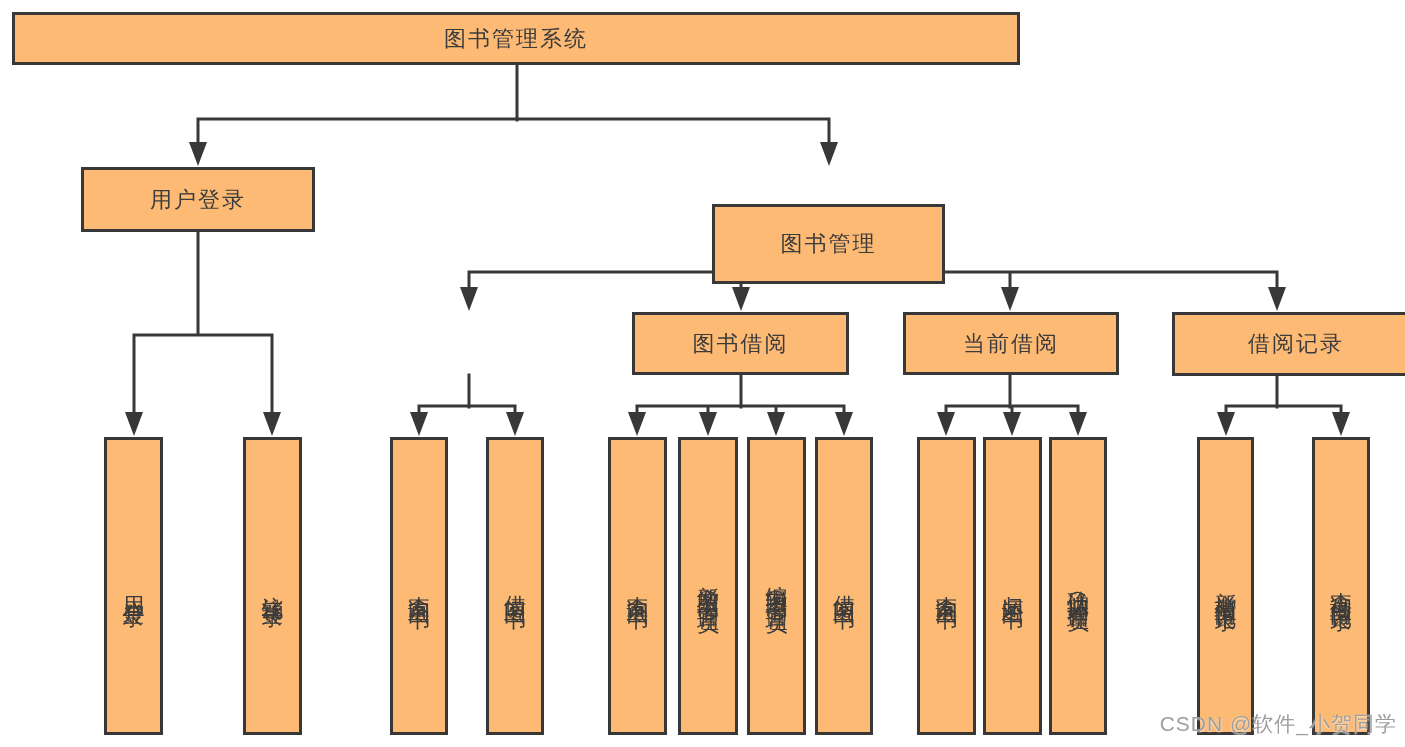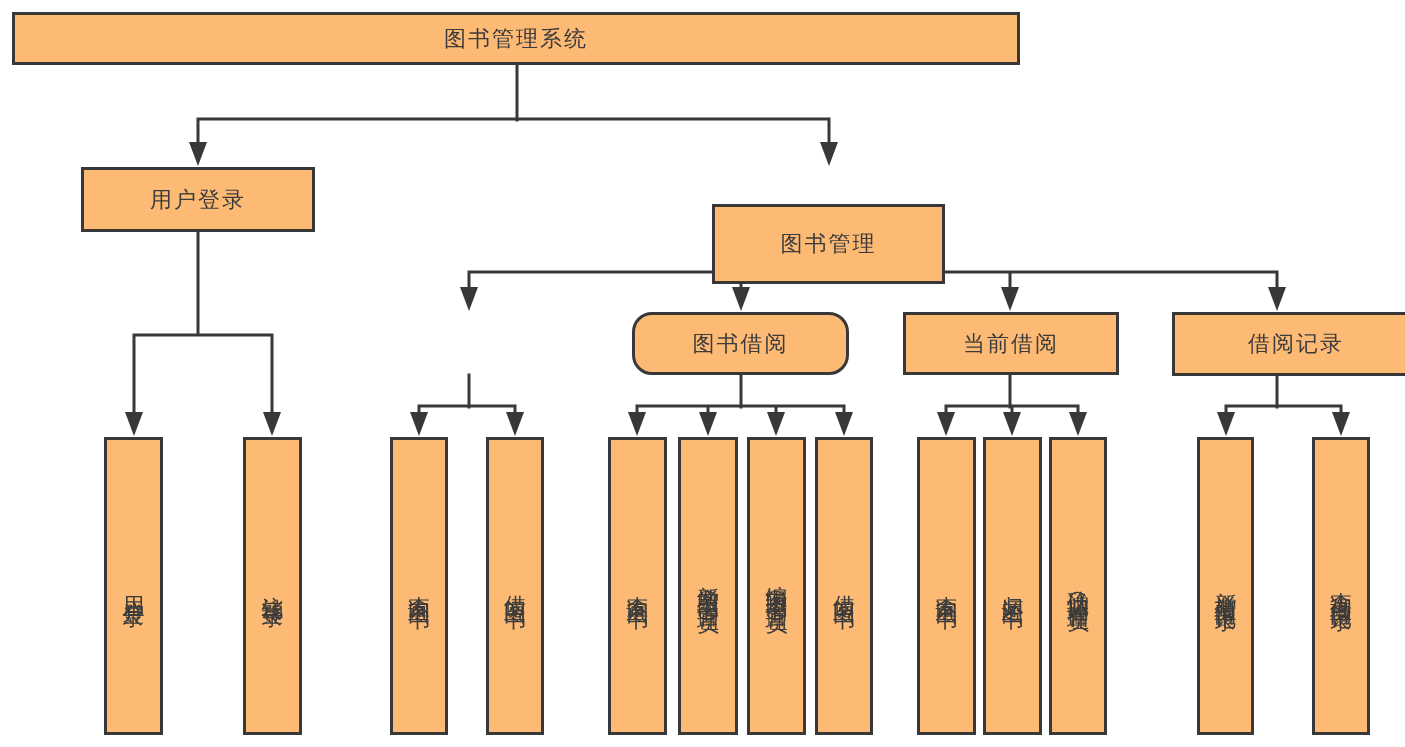--- a/index.html
+++ b/index.html
@@ -111,21 +111,21 @@
       <polygon points="1217,412 1235,412 1226,436"></polygon>
       <polygon points="1332,412 1350,412 1341,436"></polygon>
     </g>
   </svg>
 
   <div class="box" style="left:12px; top:12px; width:1008px; height:53px;">图书管理系统</div>
 
   <div class="box" style="left:81px; top:167px; width:234px; height:65px;">用户登录</div>
   <div class="box" style="left:712px; top:160px; width:233px; height:80px;margin-top:44px;">图书管理</div>
 
-  <div class="box" style="left:632px; top:312px; width:217px; height:63px;border-radius:20px;">图书借阅</div>
+  <div class="box" style="left:632px; top:312px; width:217px; height:63px;">图书借阅</div>
   <div class="box" style="left:903px; top:312px; width:216px; height:63px;text-align:center;">当前借阅</div>
   <div class="box" style="left:1172px; top:312px; width:248px; height:64px;">借阅记录</div>
 
   <div class="box" style="left:104px; top:437px; width:59px; height:298px;">
     <span class="vtext">用户登录</span>
   </div>
   <div class="box" style="left:243px; top:437px; width:59px; height:298px;">
     <span class="vtext">注销登录</span>
   </div>
 
@@ -159,14 +159,15 @@
     <span class="vtext" style="letter-spacing:3px;">确认归还（管理员）</span>
   </div>
 
   <div class="box" style="left:1197px; top:437px; width:57px; height:298px;">
     <span class="vtext">新增借阅记录</span>
   </div>
   <div class="box" style="left:1312px; top:437px; width:58px; height:298px;">
     <span class="vtext">查询借阅记录</span>
   </div>
 
+  <div class="watermark">CSDN @软件_小贺同学</div>
 
 </div>
 
 </body></html>

